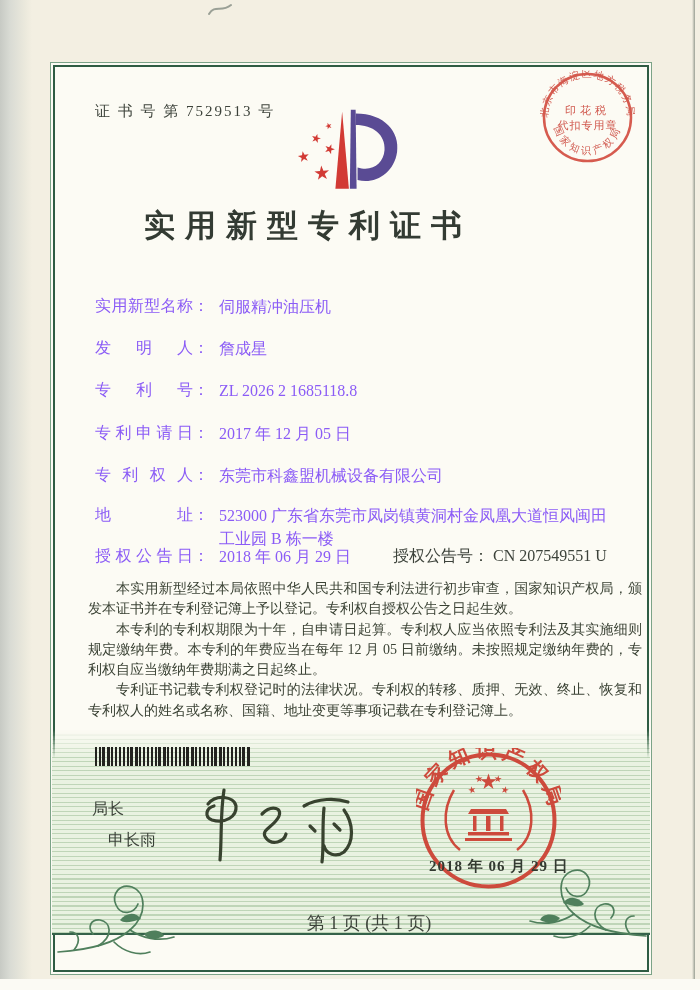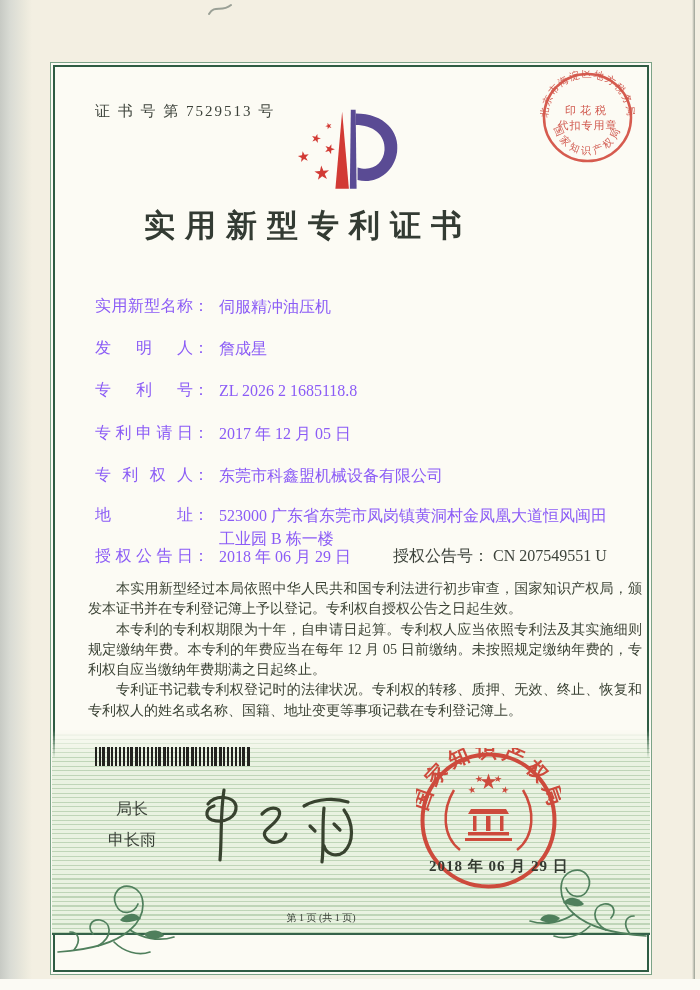--- a/index.html
+++ b/index.html
@@ -26,25 +26,25 @@
   .body-text p{margin:0;text-indent:2em;}
   .guilloche{position:absolute;left:52px;top:730px;width:598px;height:203px;
     background-color:#e9f2e1;
     background-image:repeating-linear-gradient(180deg,rgba(122,166,116,.38) 0,rgba(122,166,116,.38) 1px,rgba(0,0,0,0) 1px,rgba(0,0,0,0) 4.5px);
     border-bottom:2px solid #35624a;
     -webkit-mask-image:linear-gradient(180deg,rgba(0,0,0,0) 0,#000 28px);
     mask-image:linear-gradient(180deg,rgba(0,0,0,0) 0,#000 28px);}
   .barcode{position:absolute;left:95px;top:747px;width:156px;height:19px;
     background-image:repeating-linear-gradient(90deg,#23231f 0,#23231f 2px,rgba(0,0,0,0) 2px,rgba(0,0,0,0) 4px),
     repeating-linear-gradient(90deg,#23231f 0,#23231f 1px,rgba(0,0,0,0) 1px,rgba(0,0,0,0) 7px);}
-  .director-title{position:absolute;left:116px;top:799px;font-size:16px;color:#3a4138;}
+  .director-title{position:absolute;left:92px;top:799px;font-size:16px;color:#3a4138;}
   .director-name{position:absolute;left:108px;top:830px;font-size:16px;color:#3a4138;}
   .seal-date{position:absolute;left:429px;top:857px;font-size:15px;font-weight:600;
     letter-spacing:1px;color:#333a31;z-index:6;}
-  .footer{position:absolute;left:0;top:911px;width:642px;text-align:center;font-size:10px;color:#3c433a;}
+  .footer{position:absolute;left:0;top:911px;width:642px;text-align:center;font-size:18px;color:#3c433a;padding-left:48px;}
   .abs{position:absolute;}
   svg text{font-family:"Liberation Serif","DejaVu Serif",serif;}
 </style>
 </head>
 <body>
 
 <svg width="0" height="0" style="position:absolute" aria-hidden="true">
   <defs>
     <path id="star5" d="M0,-1 L0.2245,-0.309 0.951,-0.309 0.363,0.118 0.588,0.809 0,0.382 -0.588,0.809 -0.363,0.118 -0.951,-0.309 -0.2245,-0.309 Z"></path>
   </defs>

